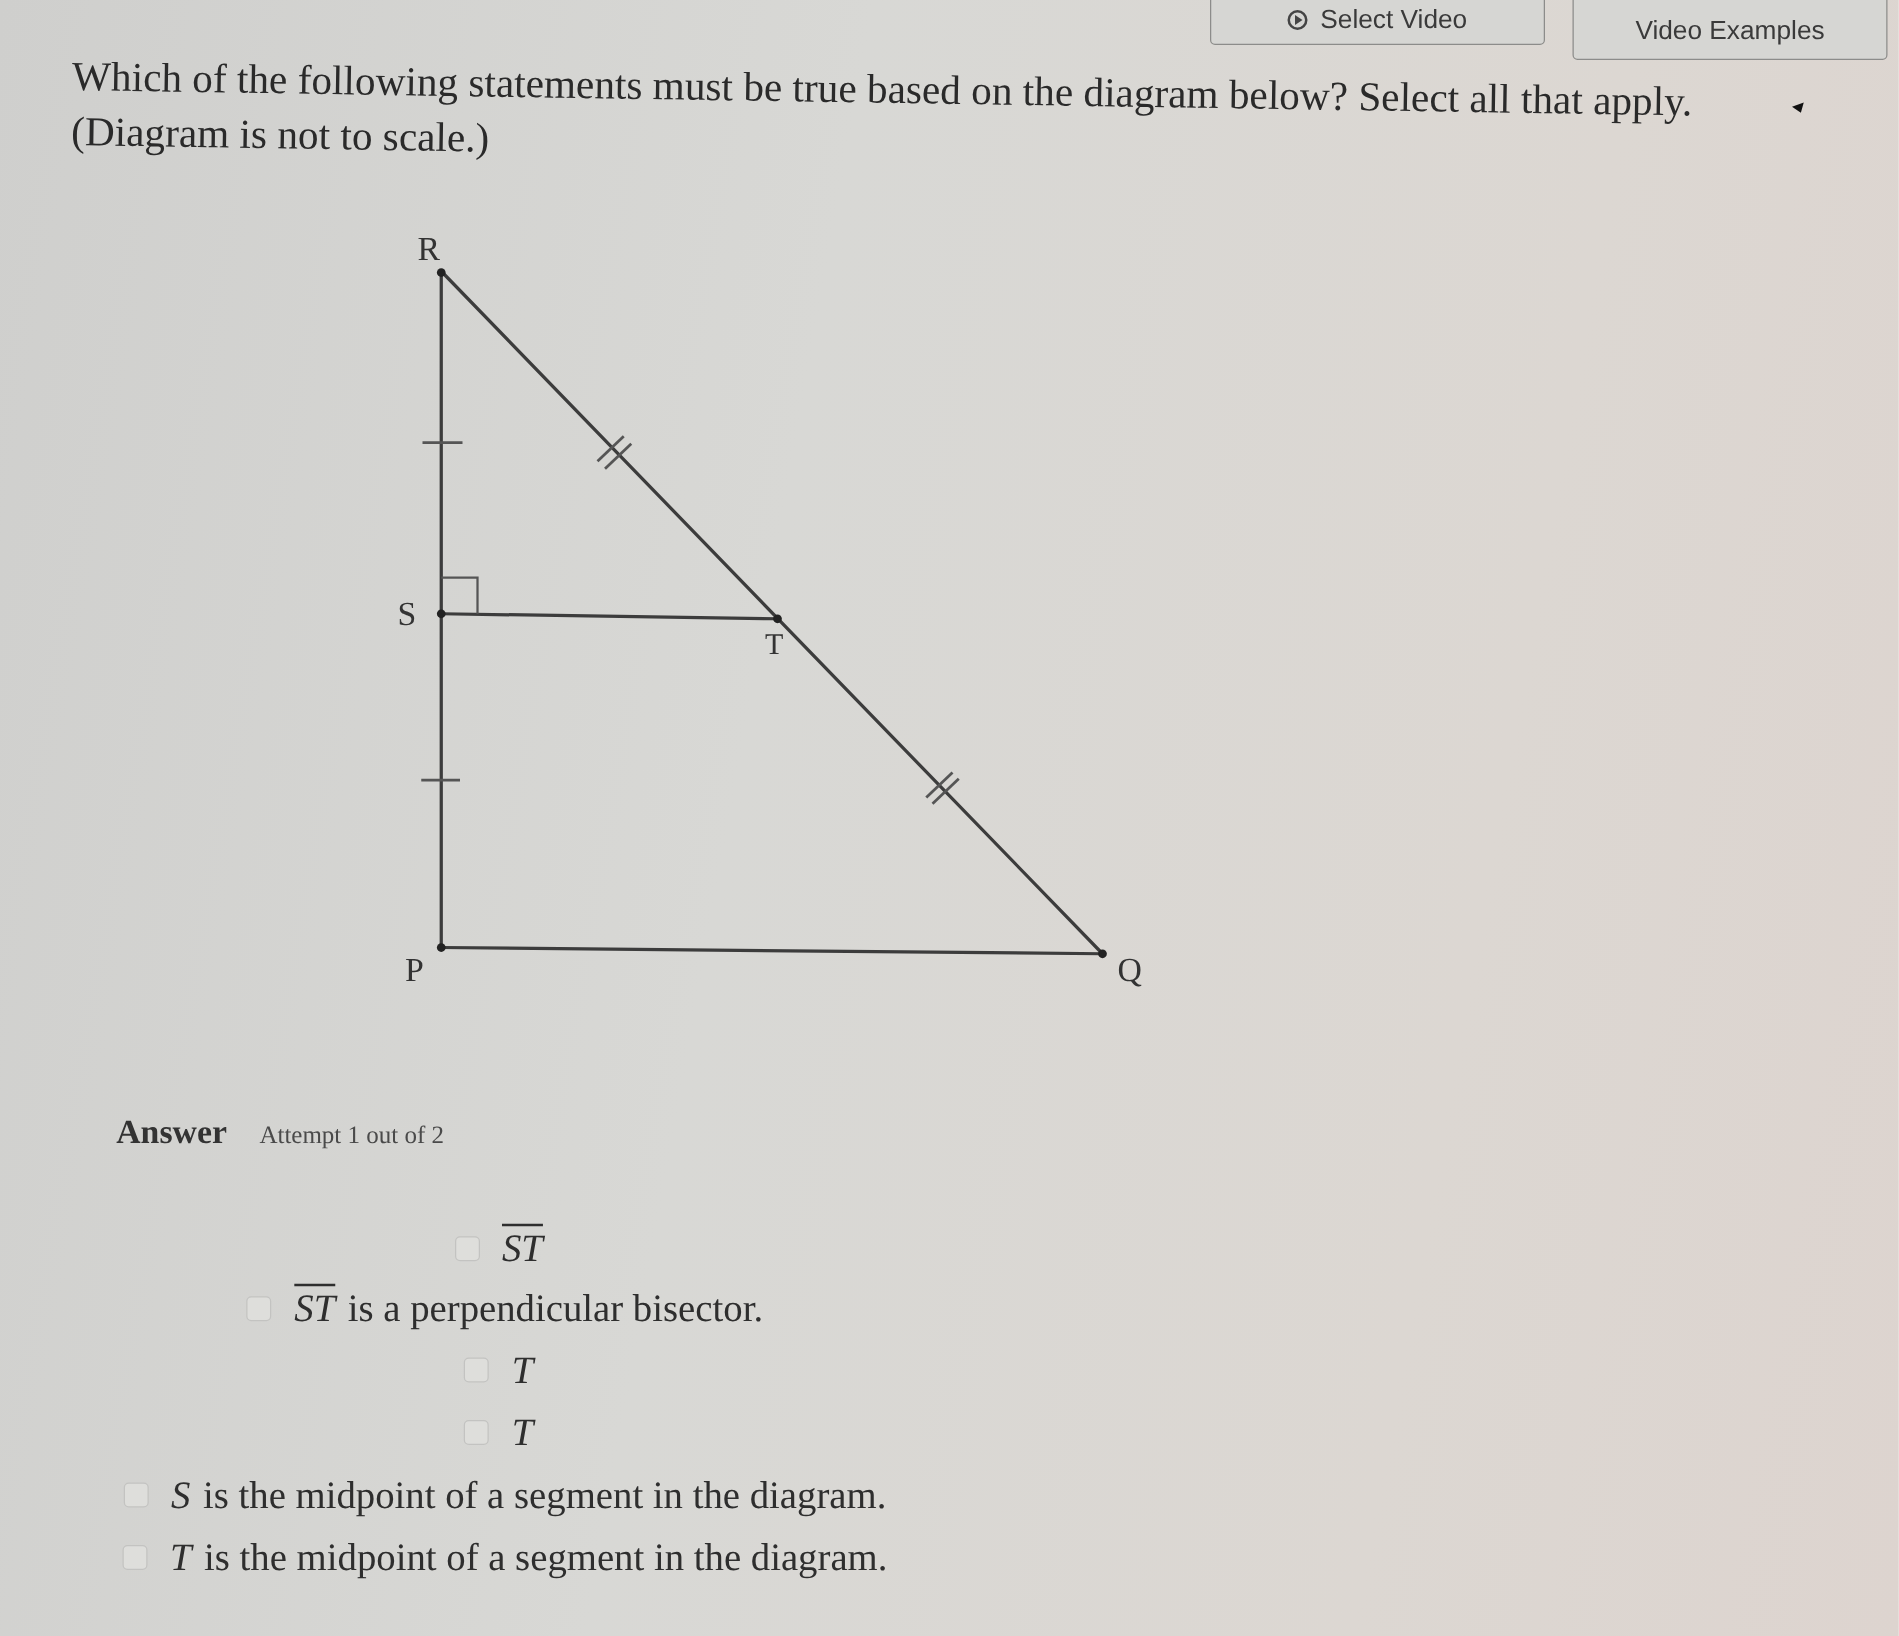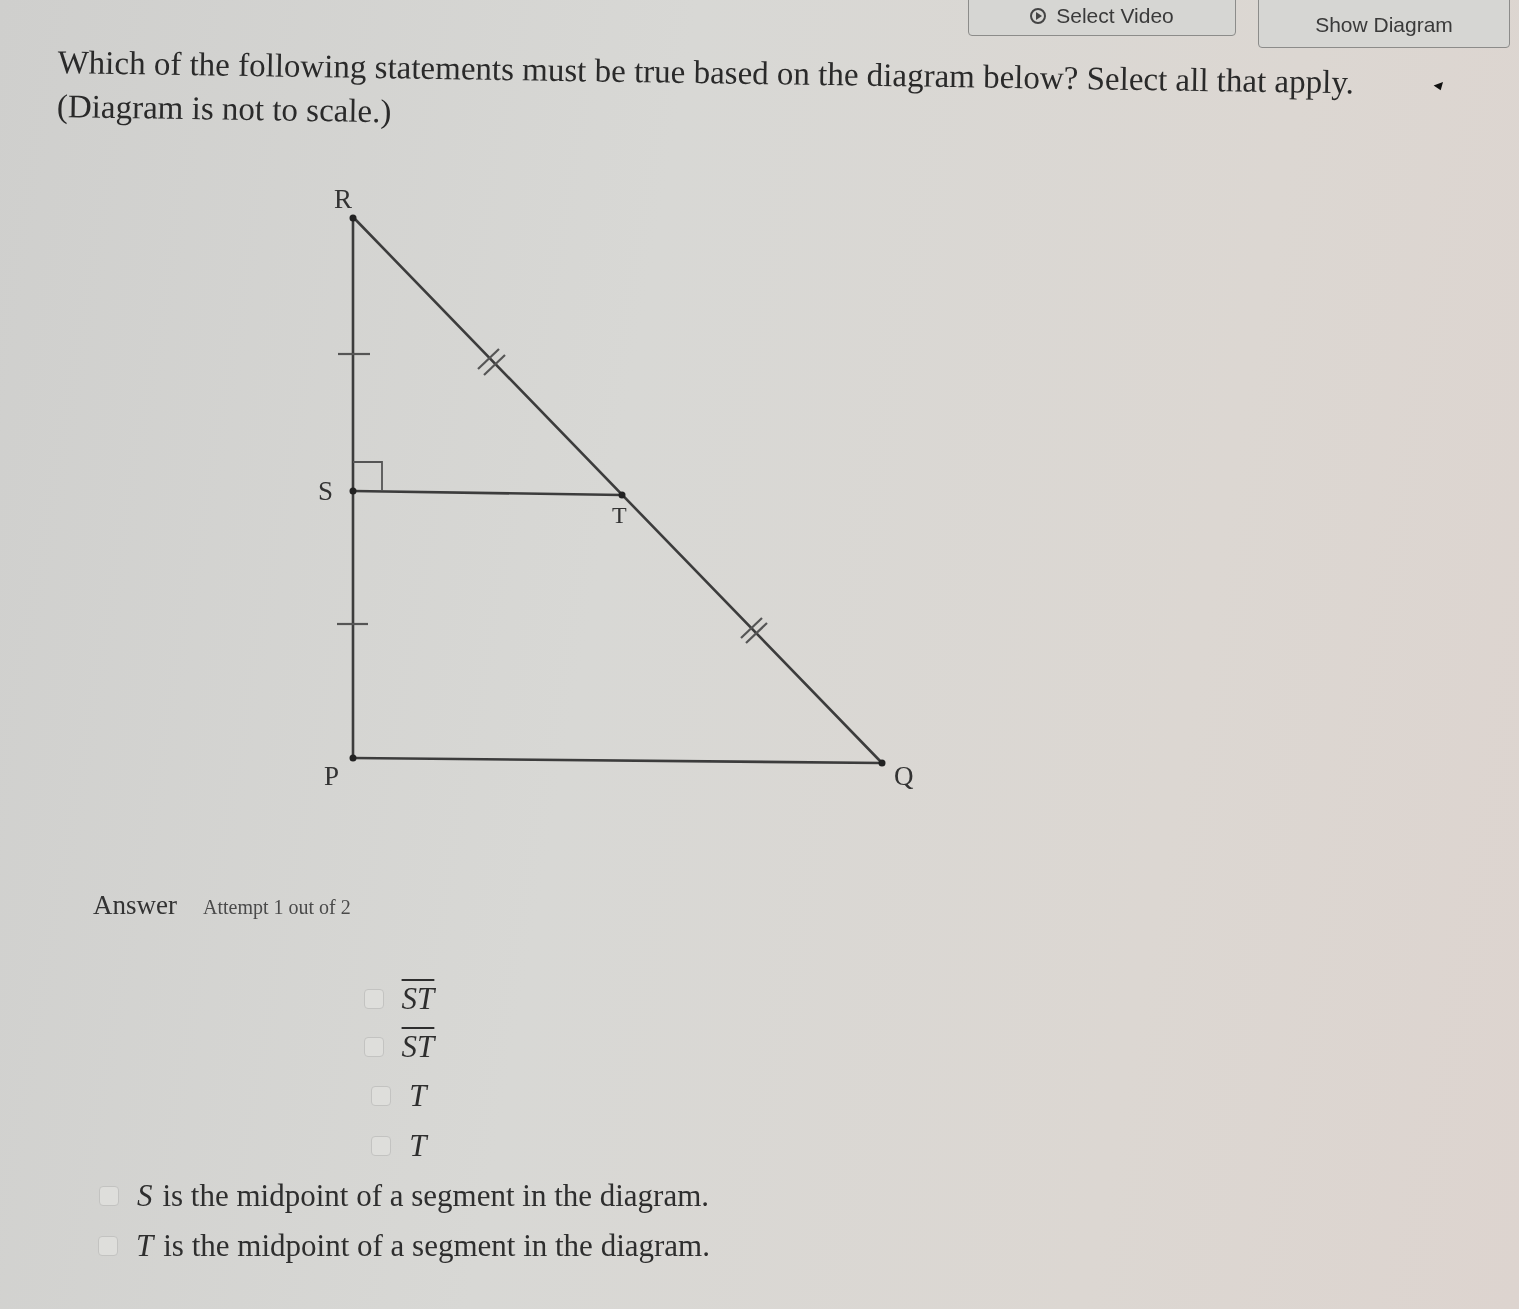--- a/index.html
+++ b/index.html
@@ -39,21 +39,21 @@
       width: 0; height: 0;
       border-left: 7px solid #111; border-top: 5px solid transparent; border-bottom: 5px solid transparent;
       transform: rotate(70deg);
     }
     .diagram { position: absolute; left: 0; top: 0; }
     .answer-row {
       position: absolute; left: 93px; top: 890px;
       display: flex; align-items: baseline; gap: 26px;
       font-family: "Liberation Serif", "DejaVu Serif", serif;
     }
-    .answer-label { font-size: 27px; font-weight: normal; color: #333; }
+    .answer-label { font-size: 27px; font-weight: bold; color: #333; }
     .attempt-text { font-size: 20px; color: #4a4a4a; }
     .options { position: absolute; left: 98px; top: 975px; }
     .option {
       display: flex; align-items: center; height: 48px;
       font-family: "Liberation Serif", "DejaVu Serif", serif;
       font-size: 31px; color: #2e2e2e; cursor: pointer; justify-content: center;
     }
     .option:nth-child(n+3) { height: 50px; }
     .checkbox {
       width: 20px; height: 20px; border: 1.5px solid #c3c3c1; border-radius: 4px;
@@ -63,21 +63,21 @@
     .var.overline { text-decoration: overline; text-decoration-thickness: 2px; }
   </style>
 </head>
 <body>
 
 <div class="top-btn watch-btn">
   <span class="play-icon"></span>
   <span>Select Video</span>
 </div>
 <div class="top-btn examples-btn">
-  <span>Show Diagram</span>
+  <span>Video Examples</span>
 </div>
 
 <div class="question">
   <div>Which of the following statements must be true based on the diagram below? Select all that apply.</div>
   <div>(Diagram is not to scale.)</div>
 </div>
 <div class="cursor-icon"></div>
 
 <svg class="diagram" width="1519" height="860" font-family="Liberation Serif, DejaVu Serif, serif" font-size="27" fill="#333">
   <g stroke="#3c3c3c" stroke-width="2.6" fill="none" stroke-linecap="round">
@@ -126,20 +126,21 @@
 </div>
 
 <div class="options">
   <div class="option">
     <span class="checkbox"></span>
     <span class="var overline">ST</span>
   </div>
   <div class="option">
     <span class="checkbox"></span>
     <span class="var overline">ST</span>
+    <span>is a perpendicular bisector.</span>
   </div>
   <div class="option">
     <span class="checkbox"></span>
     <span class="var">T</span>
   </div>
   <div class="option">
     <span class="checkbox"></span>
     <span class="var">T</span>
   </div>
   <div class="option">

